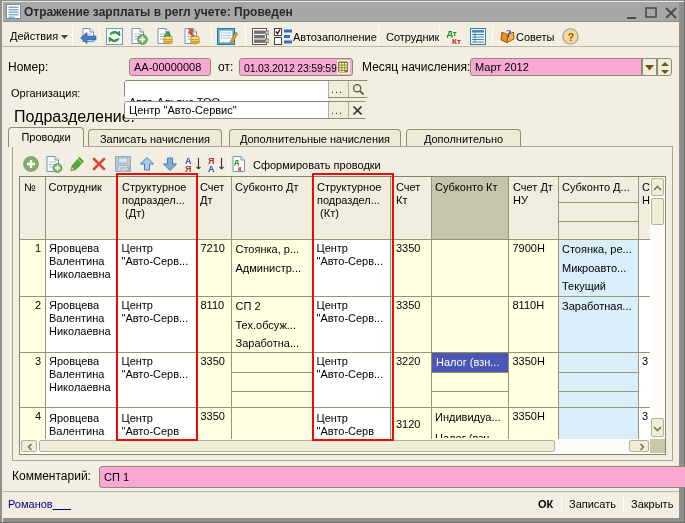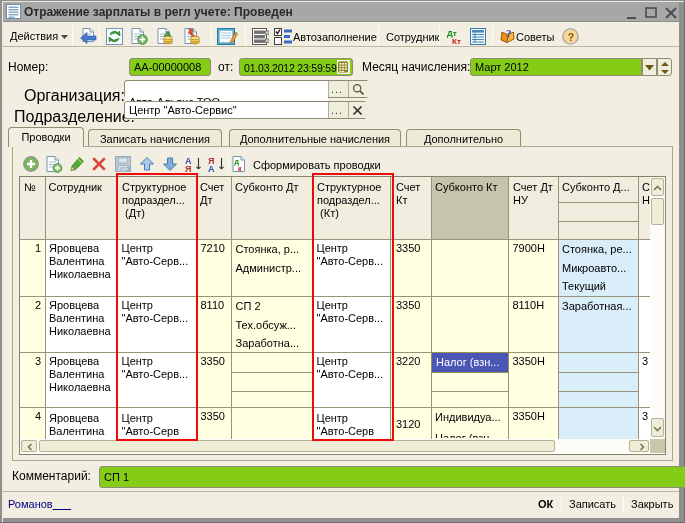--- a/index.html
+++ b/index.html
@@ -1,20 +1,20 @@
 <!DOCTYPE html>
 <html><head><meta charset="utf-8"><style>
 *{margin:0;padding:0;box-sizing:border-box}
 body{width:685px;height:523px;overflow:hidden;position:relative;background:#8F8F8F;font-family:"Liberation Sans",sans-serif;font-size:11px;color:#000}
 .abs{position:absolute}
 #win{position:absolute;left:3px;top:2px;width:676px;height:516px;background:#F2EFE2}
 #title{position:absolute;left:0;top:0;width:676px;height:20px;background:#A7A7A7;border-bottom:1px solid #8C8C8C}
 #title .txt{position:absolute;left:21px;top:3px;font-weight:bold;color:#111;font-size:12px}
 .lbl{position:absolute;color:#000}
-.inp{position:absolute;background:#84cc16;border:1px solid #8E8C75;border-radius:3px;font-size:11px;padding:2px 0 0 4px;color:#000}
+.inp{position:absolute;background:#f9a8d4;border:1px solid #8E8C75;border-radius:3px;font-size:11px;padding:2px 0 0 4px;color:#000}
 .btn1c{position:absolute;background:#EFEDDC;border:1px solid #8E8C75;border-radius:2px;text-align:center;color:#5a5840}
 .sep{position:absolute;width:1px;background:#BBB8A2;border-right:1px solid #FDFCF5}
 .tab{position:absolute;border:1px solid #908E72;border-bottom:none;border-radius:4px 4px 0 0;background:#EDEAD8;text-align:center;font-size:11px;padding-top:3px}
 </style></head>
 <body>
 <div style="position:absolute;left:0;top:0;width:685px;height:523px;background:#91918B"></div>
 <div style="position:absolute;left:2px;top:1px;width:682px;height:521px;background:#E8E8E0"></div>
 <div style="position:absolute;left:3px;top:2px;width:681px;height:520px;background:#8F8F8F"></div>
 <div style="position:absolute;left:684px;top:0;width:1px;height:523px;background:#6E6E68"></div>
 <div style="position:absolute;left:0;top:522px;width:685px;height:1px;background:#6E6E68"></div>
@@ -190,21 +190,21 @@
  <div class="inp" style="left:467px;top:56px;width:172px;height:18px;border-radius:3px 0 0 3px">Март 2012</div>
  <div class="btn1c" style="left:639px;top:56px;width:15px;height:18px;border-radius:0">&nbsp;</div>
  <svg class="abs" style="left:642px;top:63px" width="9" height="6">
       <path d="M0 0 L9 0 L4.5 5.5 Z" fill="#6B5A12"></path>
     </svg>
  <div class="btn1c" style="left:654px;top:56px;width:15px;height:18px;border-radius:0 3px 3px 0">&nbsp;</div>
  <svg class="abs" style="left:658px;top:60px" width="8" height="12">
       <path d="M0 4 L8 4 L4 0 Z" fill="#6B5A12"></path>
       <path d="M0 8 L8 8 L4 12 Z" fill="#6B5A12"></path>
     </svg>
- <div class="lbl" style="left:21px;top:85px;font-size:16px">Организация:</div>
+ <div class="lbl" style="left:8px;top:85px;font-size:11px">Организация:</div>
  <div class="inp" style="left:121px;top:78px;width:245px;height:18px;padding:0">
    <div style="position:absolute;left:0;top:0;width:203px;height:34px;background:#fff;border-radius:2px 0 0 2px;padding:15px 0 0 4px">Авто-Альянс ТОО<span style="border-bottom:1px solid #000">&nbsp;&nbsp;&nbsp;&nbsp;&nbsp;&nbsp;&nbsp;</span></div>
    <div style="position:absolute;left:203px;top:0;width:42px;height:16px;background:#EFEDDC;border-radius:0 2px 2px 0"></div>
    <div style="position:absolute;left:203px;top:0;width:1px;height:16px;background:#B0AE94"></div>
    <div style="position:absolute;left:223px;top:0;width:1px;height:16px;background:#B0AE94"></div>
    <div style="position:absolute;left:206px;top:2px;color:#44422E;letter-spacing:1px">...</div>
    <svg style="position:absolute;left:227px;top:2px" width="13" height="13" viewBox="0 0 13 13">
         <circle cx="5.2" cy="5.2" r="3.6" fill="none" stroke="#55533A" stroke-width="1.2"></circle>
         <line x1="8" y1="8" x2="11.5" y2="11.5" stroke="#55533A" stroke-width="1.7"></line>
       </svg>

